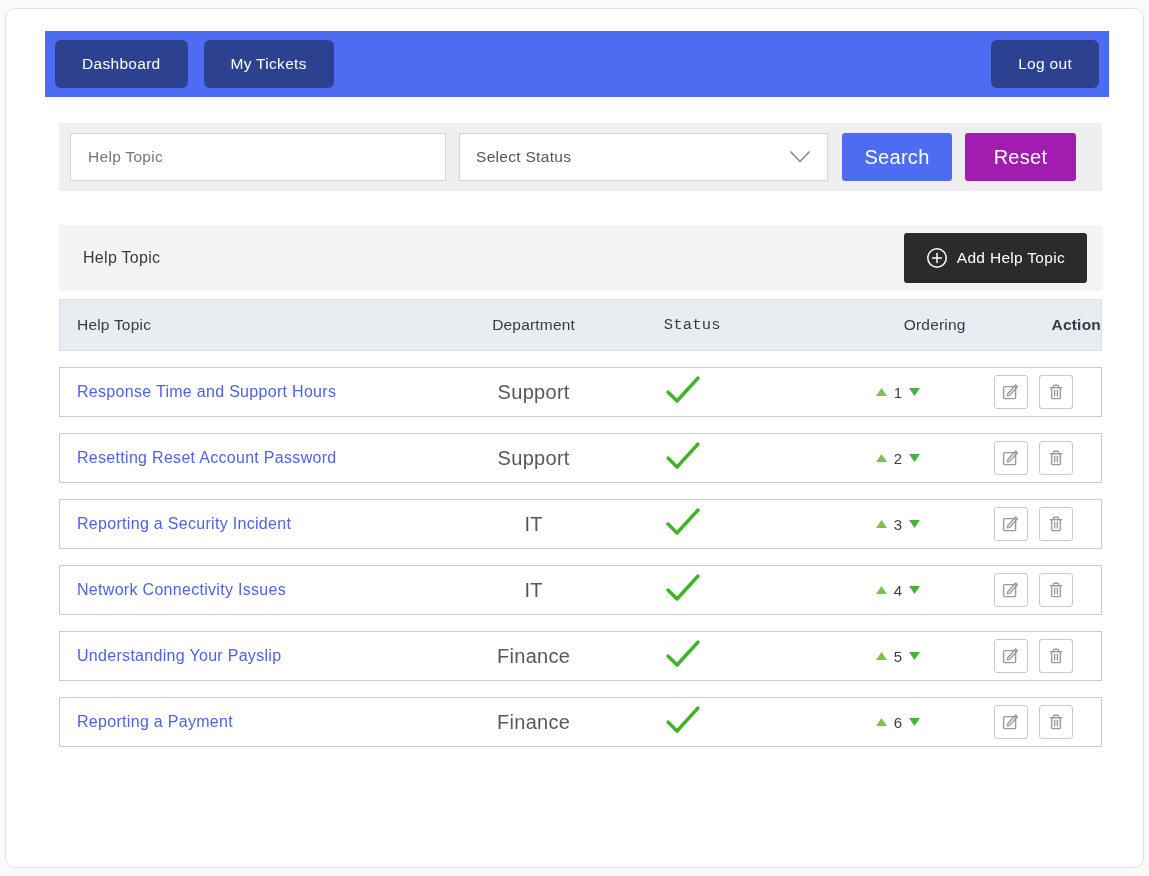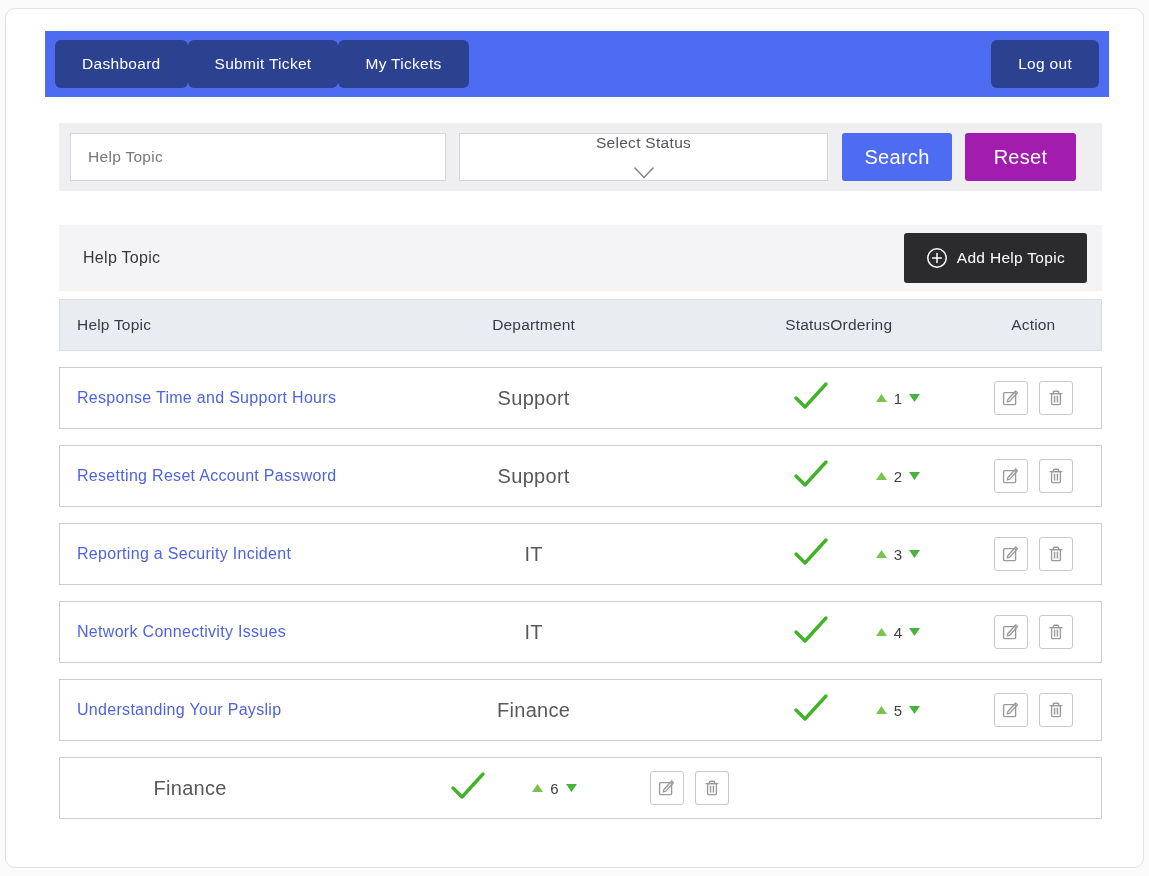--- a/index.html
+++ b/index.html
@@ -19,21 +19,21 @@
   }
   
   .navbar {
     margin: 22px 34px 0 39px;
     height: 66px;
     background: #4e6cf2;
     display: flex;
     align-items: center;
     padding: 0 10px;
   }
-  .nav-left { display: flex; gap: 0; }
+  .nav-left { display: flex; gap: 16px; }
   .nav-btn {
     background: #2c4190;
     color: #ffffff;
     border: none;
     border-radius: 6px;
     height: 48px;
     padding: 0 27px;
     font-size: 15.5px;
     letter-spacing: 0.3px;
     font-family: "Liberation Sans", sans-serif;
@@ -68,21 +68,20 @@
     background: #ffffff;
     border: 1px solid #d6d6d8;
     padding: 0 16px;
     display: flex;
     align-items: center;
     justify-content: space-between;
     font-size: 15.5px;
     color: #55555a;
     letter-spacing: 0.3px;
     cursor: pointer;
-    flex-direction: column;
   }
   .btn {
     height: 48px;
     border: none;
     border-radius: 3px;
     color: #ffffff;
     font-size: 20px;
     letter-spacing: 0.3px;
     font-family: "Liberation Sans", sans-serif;
     cursor: pointer;
@@ -124,25 +123,25 @@
     border: 1px solid #dadfe6;
     display: flex;
     align-items: center;
     font-size: 15.5px;
     color: #363c46;
     letter-spacing: 0.2px;
     margin-bottom: 16px;
   }
   .col-topic    { width: 33%; text-align: left; padding-left: 17px; }
   .col-dept     { width: 25%; text-align: center; }
-  .col-status   { width: 16%; text-align: right; }
-  .col-ordering { width: 13%; text-align: left; }
-  .col-action   { width: 13%; text-align: center; }
+  .col-status   { width: 16%; text-align: left; font-family: Liberation Mono, monospace; }
+  .col-ordering { width: 13%; text-align: right; }
+  .col-action   { width: 13%; text-align: right; font-weight: bold; }
   .trow {
-    height: 62px;
+    height: 50px;
     background: #ffffff;
     border: 1px solid #cccccc;
     display: flex;
     align-items: center;
     margin-bottom: 16px;
   }
   .topic-link {
     color: #4d63e3;
     font-size: 16px;
     letter-spacing: 0.3px;
@@ -171,21 +170,20 @@
   .check-wrap { display: inline-flex; line-height: 0; }
 </style>
 </head>
 <body>
 
 <div class="page-card">
 
   <div class="navbar">
     <div class="nav-left">
       <button class="nav-btn">Dashboard</button>
-      <button class="nav-btn">Submit Ticket</button>
       <button class="nav-btn">My Tickets</button>
     </div>
     <div class="nav-spacer"></div>
     <button class="nav-btn">Log out</button>
   </div>
 
   <div class="filter-bar">
     <input class="filter-input" type="text" placeholder="Help Topic" style="">
     <div class="filter-select">
       <span>Select Status</span>
@@ -457,20 +455,21 @@
                   <line x1="8.6" y1="8.2" x2="8.6" y2="14"></line>
                   <line x1="11.4" y1="8.2" x2="11.4" y2="14"></line>
                 </svg>
         </span>
             </button>
       </span>
         </div>
     </div>
 
     <div class="trow">
+      <div class="col-topic"><a class="topic-link">Reporting a Payment</a></div>
       <div class="col-dept"><span class="dept-text">Finance</span></div>
       <div class="col-status"><span class="check-wrap">
         <svg width="38" height="30" viewBox="0 0 38 30" fill="none" stroke="#3fb426" stroke-width="3.4" stroke-linecap="round" stroke-linejoin="round">
               <polyline points="4,17 13,26 34,3"></polyline>
             </svg>
       </span></div>
       <div class="col-ordering">
           <span class="ordering-cell">
         <span class="caret-btn">
               <svg width="11" height="8" viewBox="0 0 11 8">

